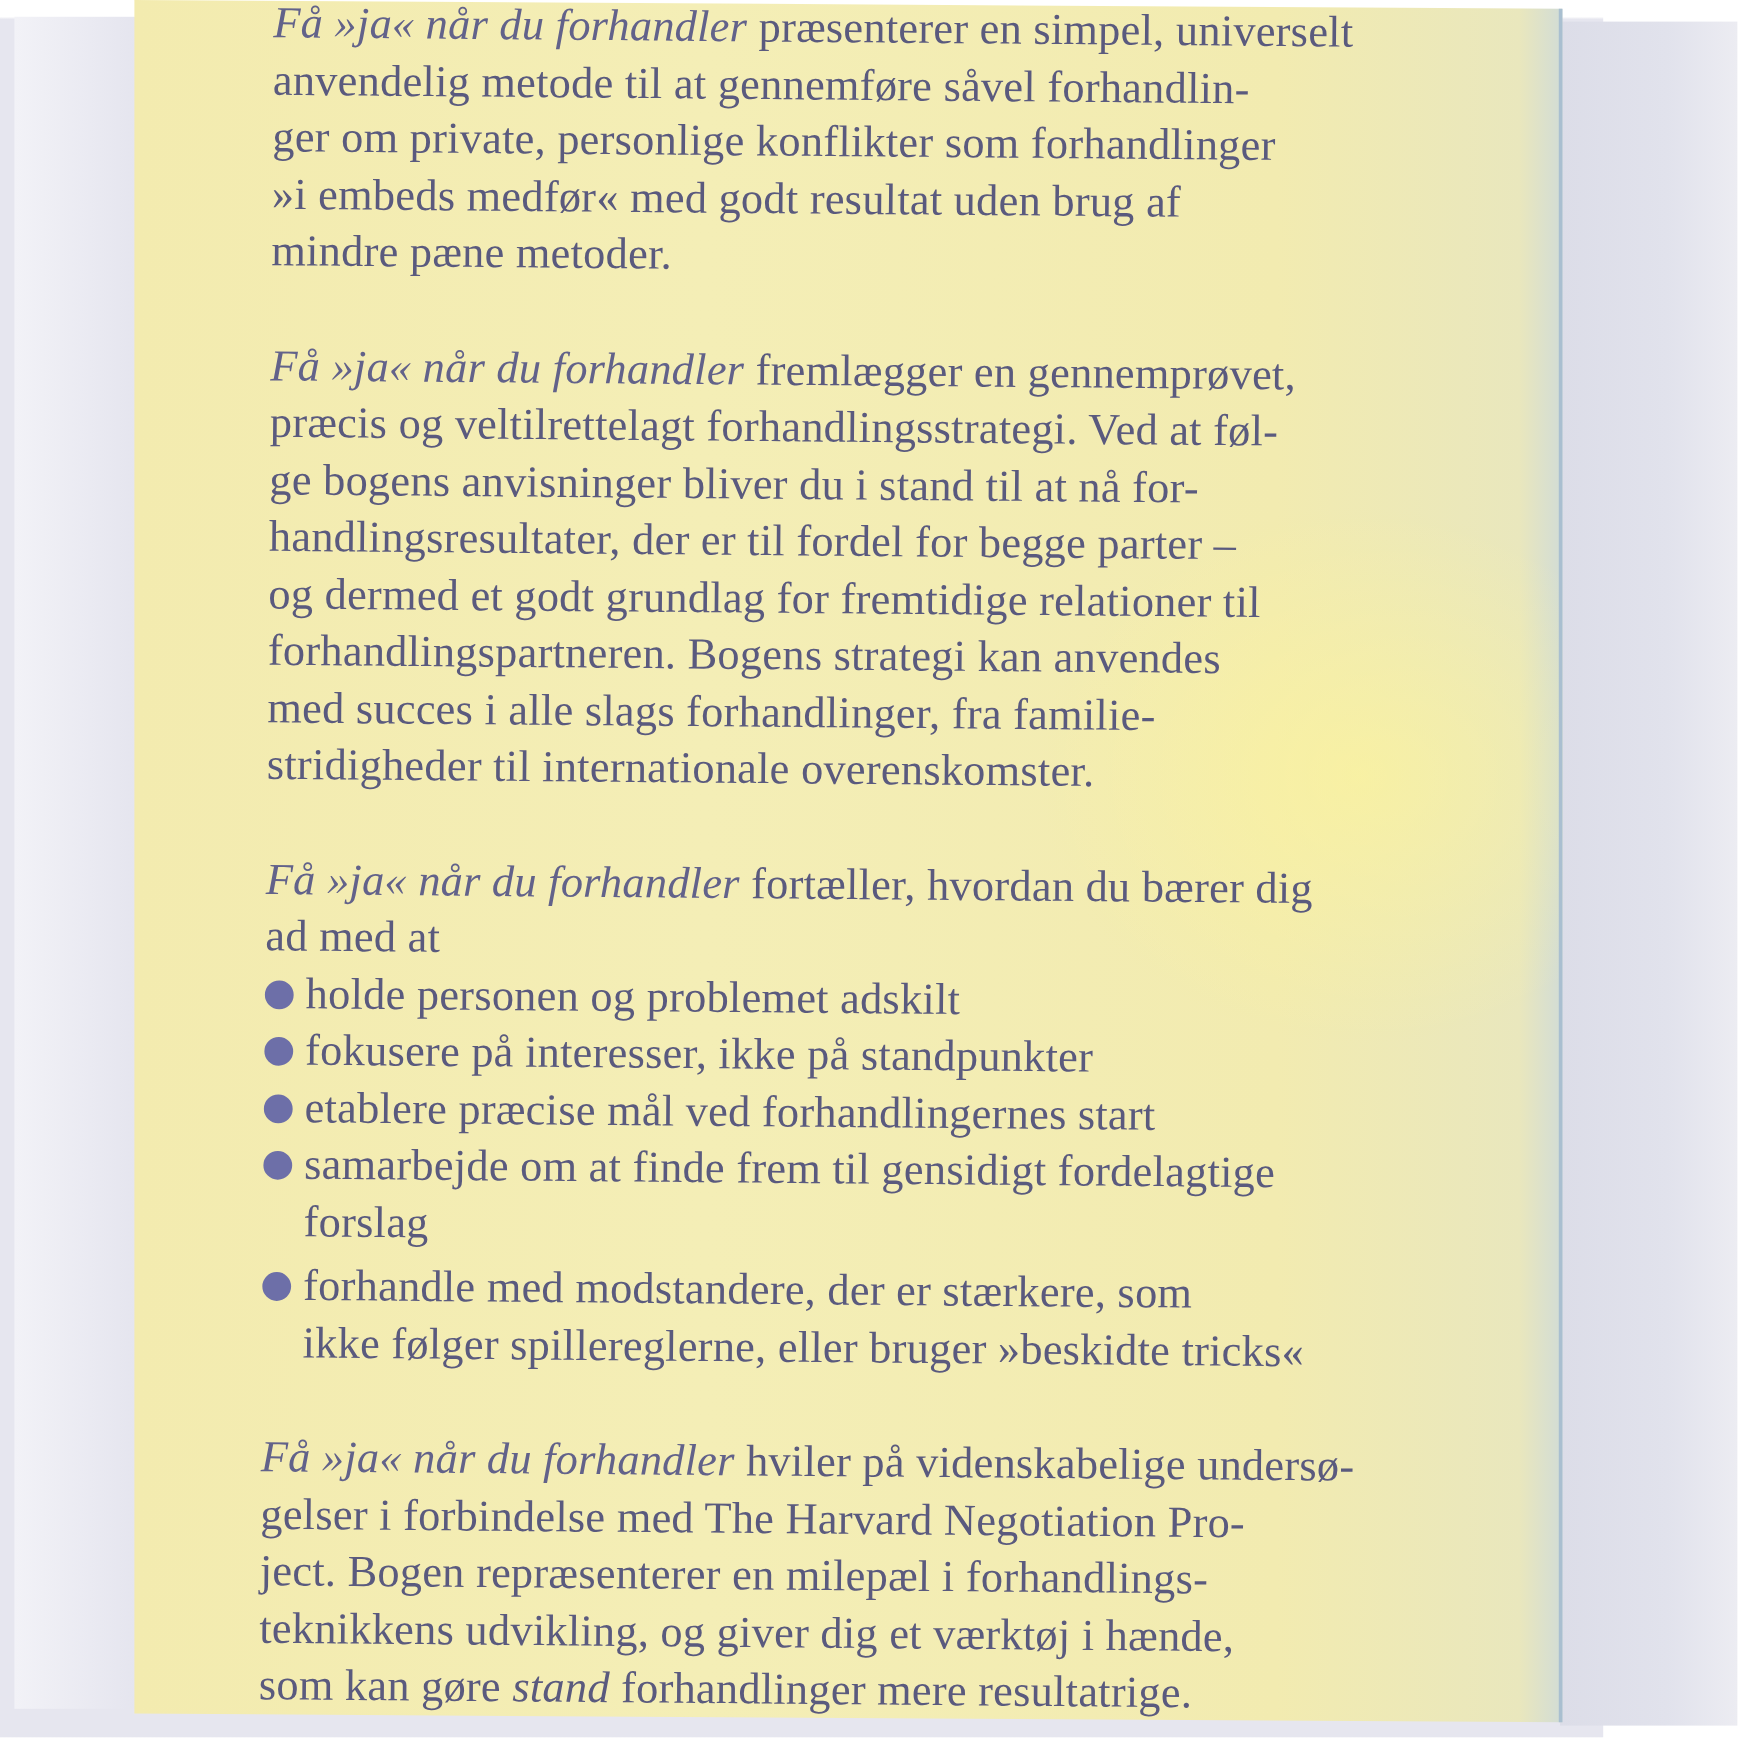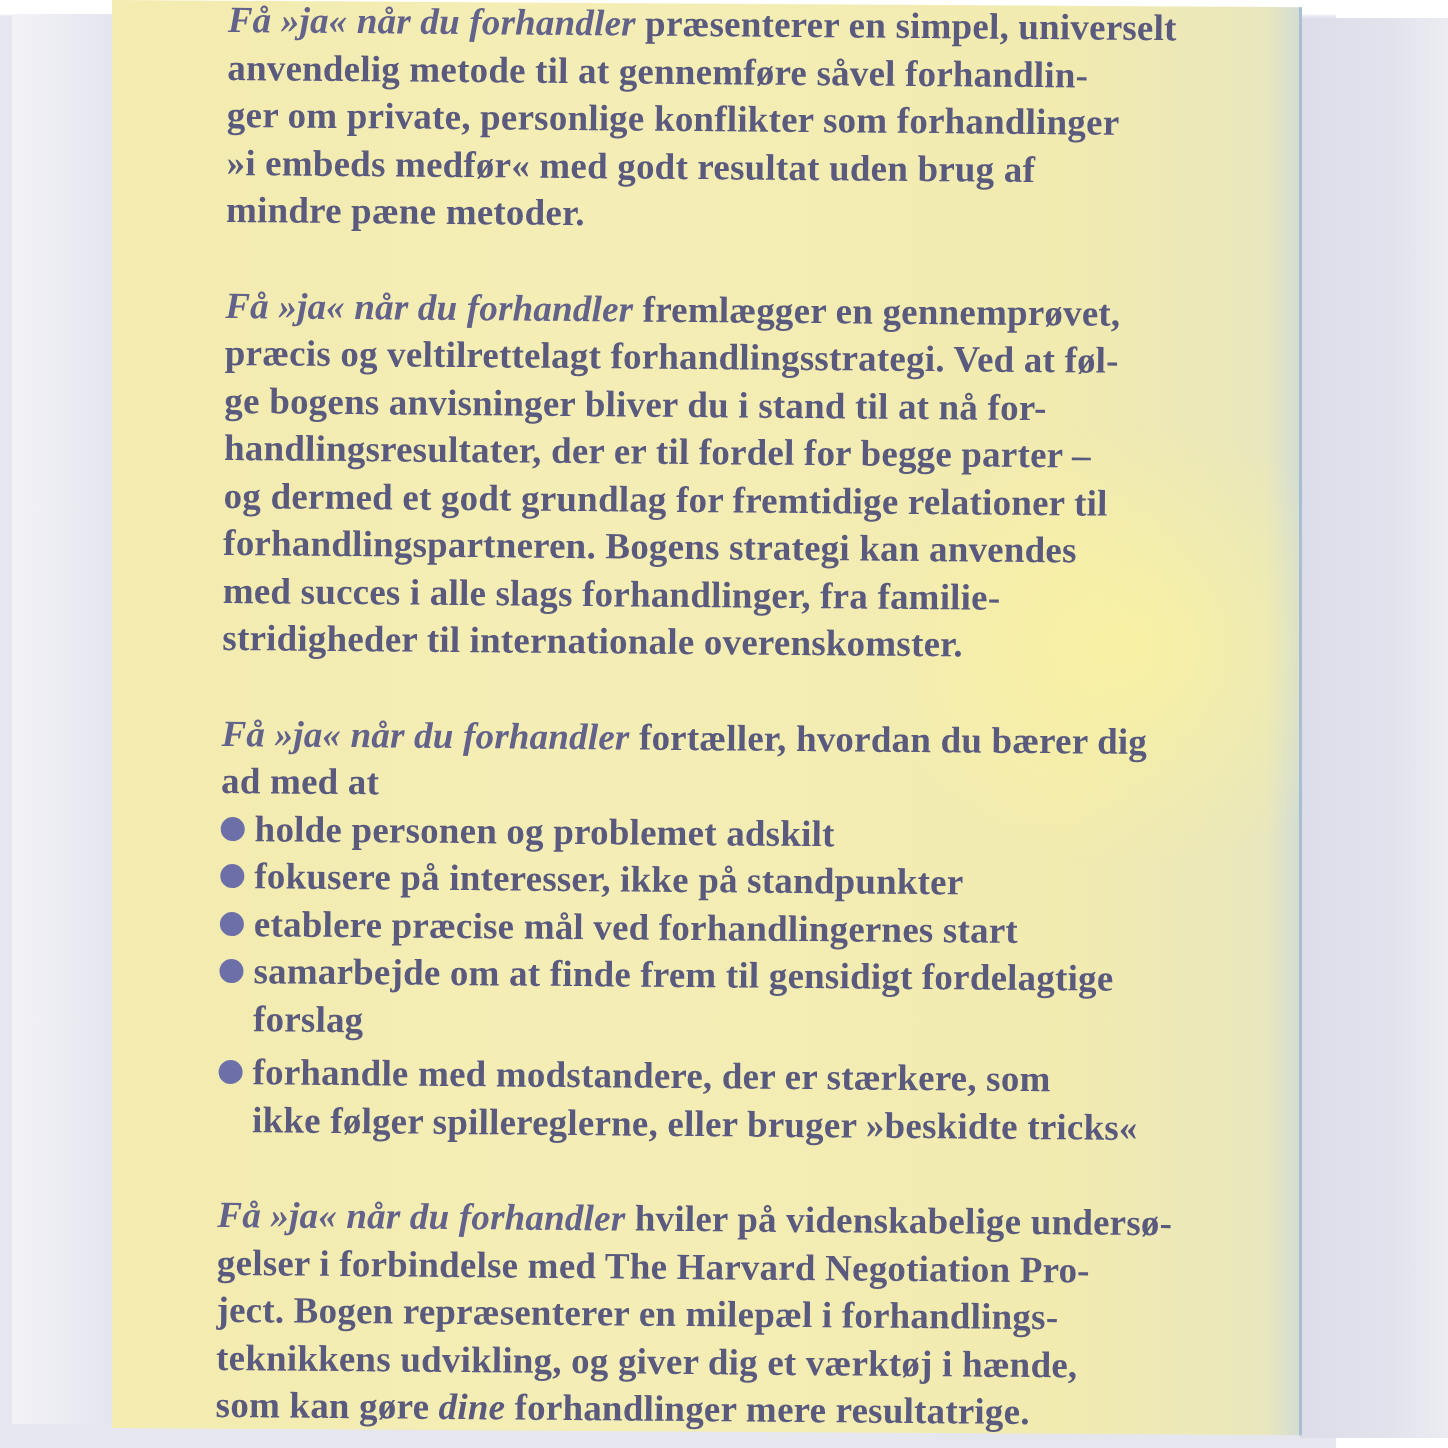--- a/index.html
+++ b/index.html
@@ -8,21 +8,20 @@
       width: 1448px;
       height: 1448px;
       overflow: hidden;
       background: #ffffff;
     }
     .scene {
       position: relative;
       width: 1336px;
       height: 1448px;
       background: linear-gradient(180deg, #ffffff 0px, #ffffff 14px, #e6e6ef 16px);
-      font-weight: bold;
     }
     .backdrop-left {
       position: absolute;
       left: 12px;
       top: 14px;
       width: 110px;
       height: 1410px;
       background: linear-gradient(90deg, #f2f2f7, #e4e4ee);
     }
     .backdrop-right {
@@ -152,17 +151,17 @@
         <span class="line">forhandle med modstandere, der er stærkere, som</span>
         <span class="line">ikke følger spillereglerne, eller bruger »beskidte tricks«</span>
       </li>
     </ul>
 
     <div class="para">
       <span class="line"><span class="title">Få »ja« når du forhandler</span><span> hviler på videnskabelige undersø-</span></span>
       <span class="line">gelser i forbindelse med The Harvard Negotiation Pro-</span>
       <span class="line">ject. Bogen repræsenterer en milepæl i forhandlings-</span>
       <span class="line">teknikkens udvikling, og giver dig et værktøj i hænde,</span>
-      <span class="line"><span>som kan gøre </span><span class="em">dine</span><span> forhandlinger mere resultatrige.</span></span>
+      <span class="line"><span>som kan gøre </span><span class="em">stand</span><span> forhandlinger mere resultatrige.</span></span>
     </div>
 
   </div>
 </div>
 
 </body></html>

